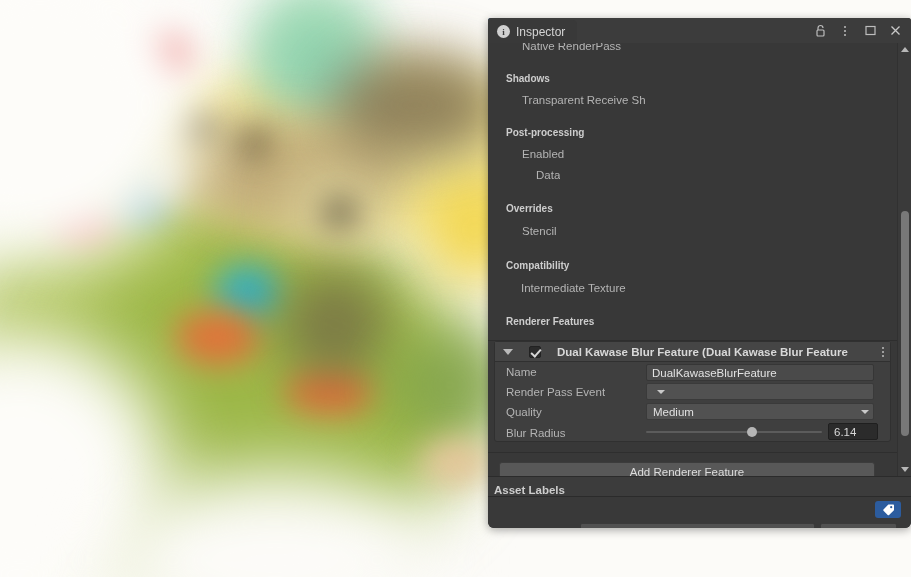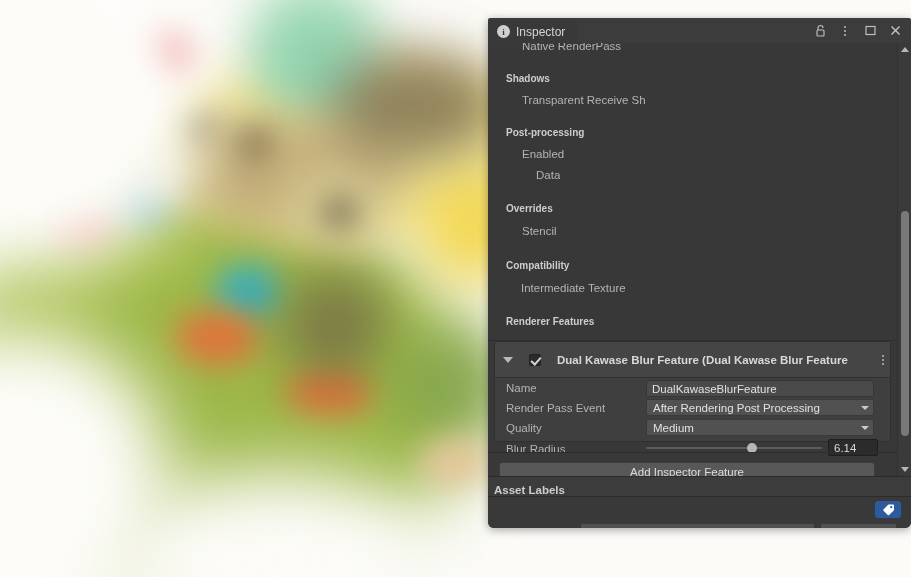--- a/index.html
+++ b/index.html
@@ -180,21 +180,21 @@
     padding-left: 5px;
   }
 
   .featurebox {
     position: absolute; left: 6px; right: 6px;
     background: #3f3f3f;
     border: 1px solid #303030;
     border-radius: 3px;
   }
   .feathead {
-    height: 36px;
+    height: 20px;
     background: #454545;
     border-bottom: 1px solid #303030;
     display: flex; align-items: center;
     padding: 0 6px 0 8px;
     gap: 16px;
   }
   .foldout {
     width: 0; height: 0; flex: none;
     border-left: 5px solid transparent;
     border-right: 5px solid transparent;
@@ -389,21 +389,20 @@
           <div class="row" style="height:20px;">
             <span class="lbl" style="padding-left:11px;">Name</span>
             <span class="txtfield" style="position:absolute;left:151px;top:2px;width:228px;text-align:center;">
               <span>DualKawaseBlurFeature</span>
             </span>
           </div>
 
           <div class="row" style="height:20px;">
             <span class="lbl" style="padding-left:11px;text-align:right;">Render Pass Event</span>
             <span class="dd" style="position:absolute;left:151px;top:1px;width:228px;">
-              <span class="ddval">After Rendering Post Processing</span>
               <span class="caret"></span>
             </span>
           </div>
 
           <div class="row" style="height:20px;">
             <span class="lbl" style="padding-left:11px;">Quality</span>
             <span class="dd" style="position:absolute;left:151px;top:1px;width:228px;">
               <span class="ddval">Medium</span>
               <span class="caret"></span>
             </span>
@@ -416,21 +415,21 @@
               <span class="knob" id="blurKnob" style="left: calc(60% - 5px);"></span>
             </span>
             <span class="numbox" style="position:absolute;left:333px;top:1px;">
               <span>6.14</span>
             </span>
           </div>
         </div>
 
         <div class="hsep" style="top:417px;"></div>
         <div class="addbtn" style="top:427px;">
-          <span>Add Inspector Feature</span>
+          <span>Add Renderer Feature</span>
         </div>
 
       </div>
     </div>
 
     <div class="vscroll">
       <div class="arr up">
           <span class="triu"></span>
         </div>
       <div class="thumb"></div>

